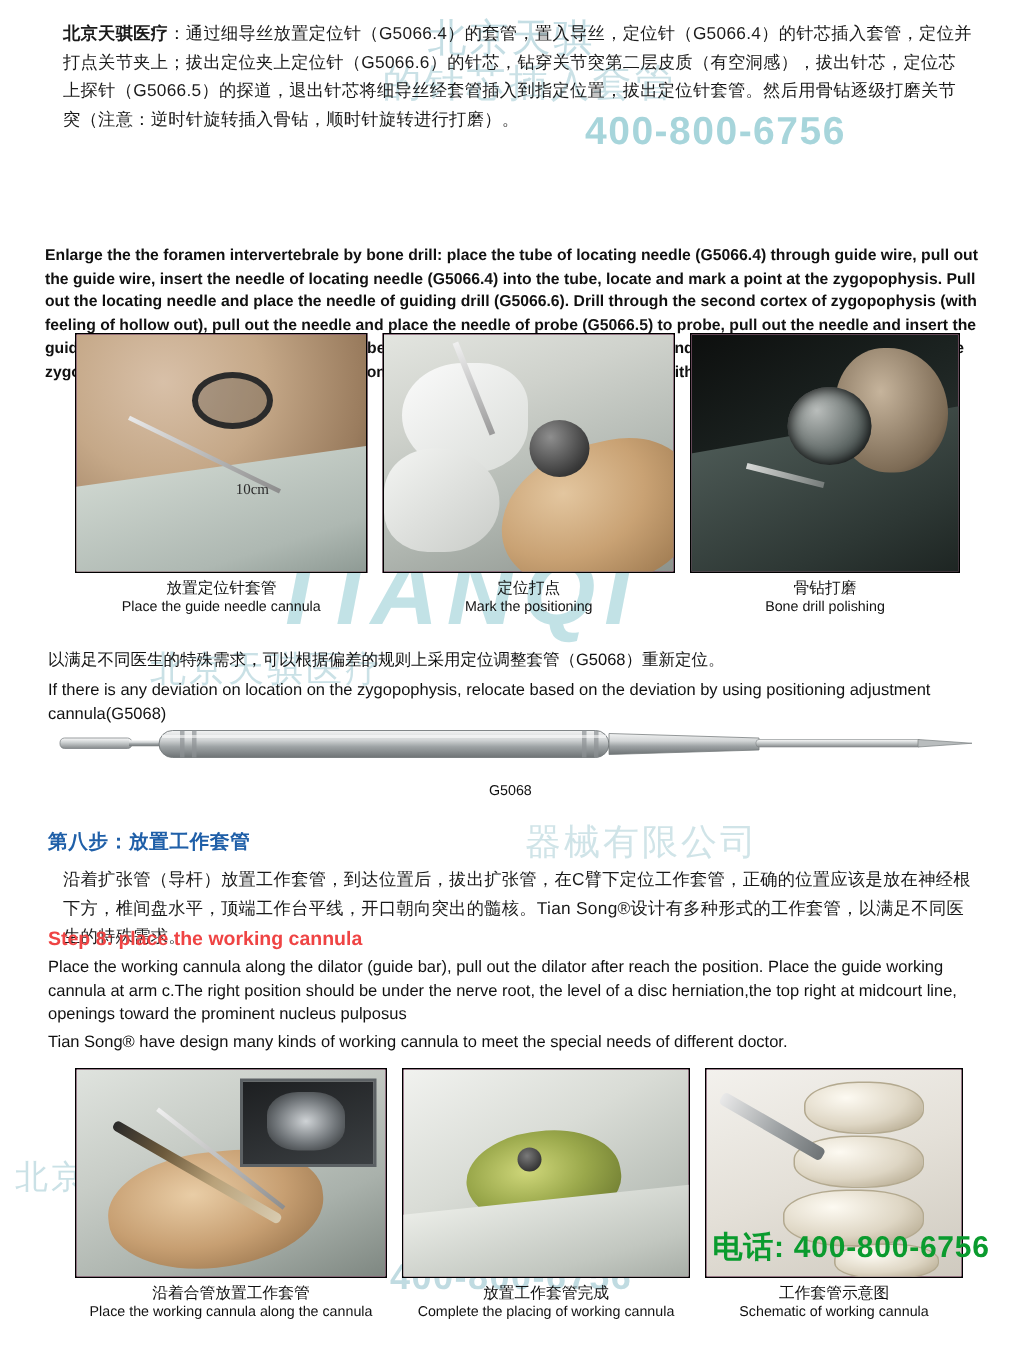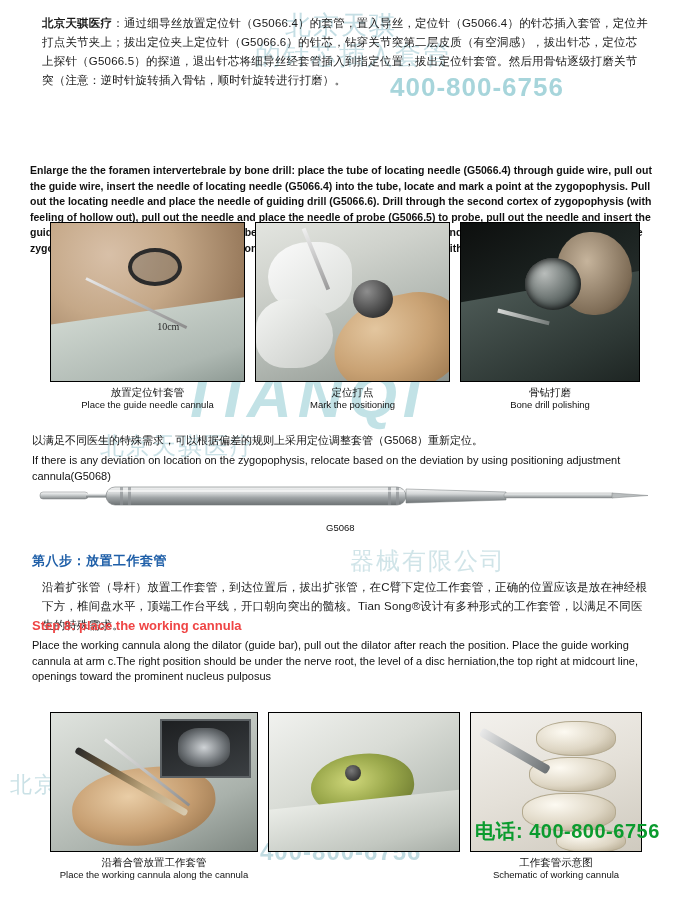--- a/index.html
+++ b/index.html
@@ -528,20 +528,21 @@
       <rect x="72" y="12" width="296" height="2" fill="#ffffff" opacity="0.55"></rect>
     </svg>
   </div>
   <div style="position:absolute; left:326px; top:522px; font-size:9.5px; color:#111;">G5068</div>
 
   <div class="heading-cn" style="left:32px; top:552px;">第八步：放置工作套管</div>
   <div class="cn-para" style="left:42px; top:578px; width:610px;">沿着扩张管（导杆）放置工作套管，到达位置后，拔出扩张管，在C臂下定位工作套管，正确的位置应该是放在神经根下方，椎间盘水平，顶端工作台平线，开口朝向突出的髓核。Tian Song®设计有多种形式的工作套管，以满足不同医生的特殊需求。</div>
 
   <div class="heading-en" style="left:32px; top:618px;">Step 8: place the working cannula</div>
   <div class="en-para" style="left:32px; top:638px; width:620px;">Place the working cannula along the dilator (guide bar), pull out the dilator after reach the position. Place the guide working cannula at arm c.The right position should be under the nerve root, the level of a disc herniation,the top right at midcourt line, openings toward  the prominent nucleus pulposus</div>
+  <div class="en-para" style="left:32px; top:688px; width:620px;">Tian Song® have design many kinds of working cannula to meet the special needs of different doctor.</div>
 
   <div class="photo" style="left:50px; top:712px; width:208px; height:140px;">
     <div class="p4-bg"></div>
     <div class="p4-skin"></div>
     <div class="p4-monitor"></div>
     <div class="p4-tube"></div>
     <div class="p4-needle2"></div>
   </div>
 
   <div class="photo" style="left:268px; top:712px; width:192px; height:140px;">
@@ -559,18 +560,22 @@
     <div class="p6-vert" style="left:50%; top:84%; width:40%; height:16%;"></div>
     <div class="p6-cannula"></div>
   </div>
 
   <div class="wm wm-phone-green">电话: 400-800-6756</div>
 
   <div class="cap" style="left:50px; top:856px; width:208px;">
     <span class="cn">沿着合管放置工作套管</span>
     <span class="en">Place the working cannula along the cannula</span>
   </div>
+  <div class="cap" style="left:268px; top:856px; width:192px;">
+    <span class="cn">放置工作套管完成</span>
+    <span class="en">Complete the  placing of working cannula</span>
+  </div>
   <div class="cap" style="left:470px; top:856px; width:172px;">
     <span class="cn">工作套管示意图</span>
     <span class="en">Schematic of working cannula</span>
   </div>
 
 </div>
 
 </body></html>

